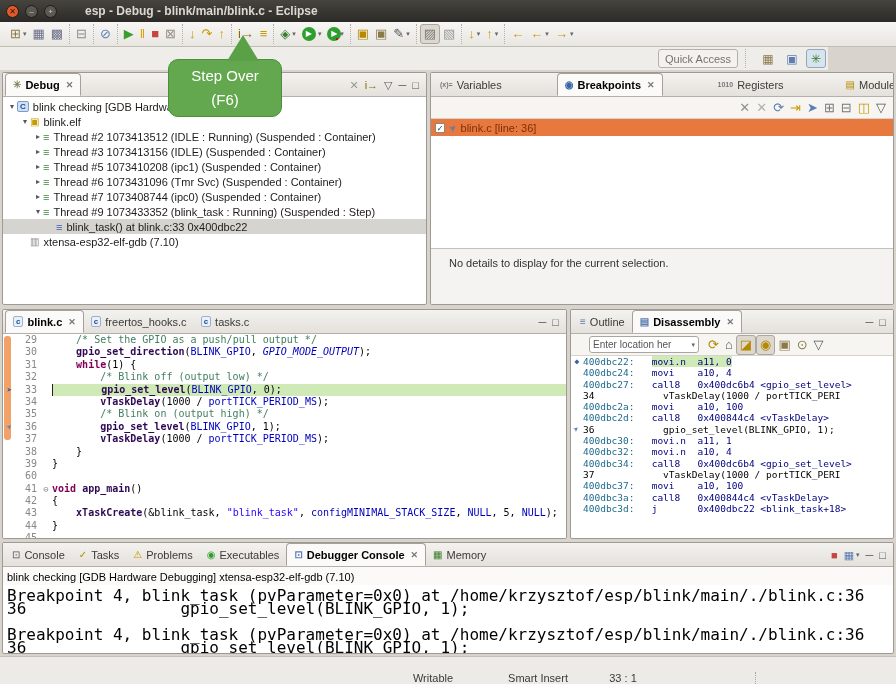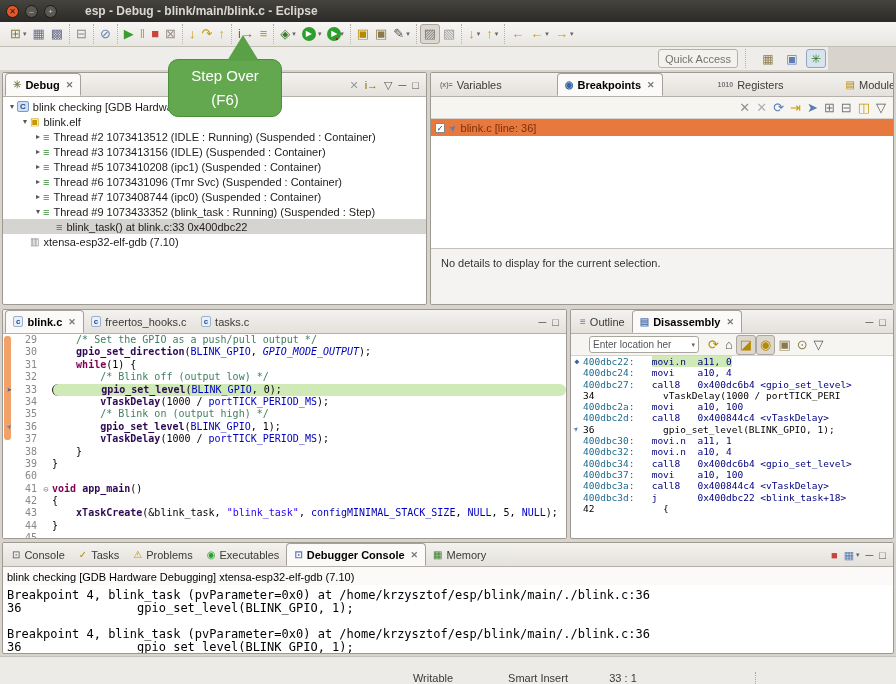--- a/index.html
+++ b/index.html
@@ -62,51 +62,51 @@
   .nicon { margin-right:4px; flex:none; }
   .capp { background:#cfe0f5; border:1px solid #7b9cc9; color:#1c4b8f; font-size:8px; font-weight:bold;
     padding:0 2px; border-radius:2px; line-height:9px; }
 
   
   #bp-row { height:17px; background:#e8793e; color:#7d2e07; font-size:11px; display:flex; align-items:center; padding-left:4px; gap:4px; }
   .chk { width:10px; height:10px; background:#fff; border:1px solid #888; font-size:8px; line-height:9px;
     text-align:center; color:#333; }
   .dart { display:inline-block; transform:rotate(-40deg); color:#5b7db1; font-size:9px; }
   #bp-details { position:absolute; left:0; right:0; bottom:0; height:56px; border-top:1px solid #c5c1ba;
-    background:#f4f3f1; font-size:11px; color:#333; padding:8px 10px; }
+    background:#f4f3f1; font-size:11px; color:#333; padding:8px 18px; }
 
   
   #editor-body { position:relative; height:205px; background:#fff; font-family:"DejaVu Sans Mono","Liberation Mono",monospace;
     font-size:10px; line-height:12.4px; overflow:hidden; }
   #scroll-strip { position:absolute; left:1px; top:2px; width:7px; height:104px; background:#f2a269; border-radius:3px; }
   .cl { display:flex; height:12.4px; white-space:pre; }
   .ruler { width:13px; flex:none; text-align:center; font-size:8px; z-index:2; }
   .lnum { width:24px; flex:none; text-align:right; color:#888; padding-right:3px; }
   .fold { width:12px; flex:none; color:#888; font-size:9px; text-align:center; }
   .code { flex:1; }
   .p { color:#000; } .c { color:#3F7F5F;text-align:center; } .k { color:#7F0055; font-weight:bold; }
   .f { color:#2e0854; font-weight:bold; } .m { color:#0000C0; } .e { color:#0000C0; font-style:italic; }
   .s { color:#2A00FF; }
-  .bg-cur { background:#cfeab6; border-left:1px solid #222;border-radius:6px; }
+  .bg-cur { background:#cfeab6; border-left:1px solid #222; }
   .ip { color:#3465a4; font-size:9px; }
 
   
   #disasm-combo { height:17px; width:110px; border:1px solid #aaa69e; border-radius:3px; background:#fff;
     font-size:10px; color:#555; display:flex; align-items:center; padding:0 3px; margin-right:6px; }
   #disasm-combo .dd { margin-left:auto; font-size:7px; color:#666; }
   #disasm-body { background:#fff; font-family:"DejaVu Sans Mono","Liberation Mono",monospace; font-size:9.5px;
     line-height:11.3px; overflow:hidden; height:160px; }
   .dl { display:flex; white-space:pre; height:11.3px; }
   .dm { width:12px; flex:none; text-align:center; font-size:8px; }
   .addr { color:#1f6a8c; } .asm { color:#000080; } .srcl { color:#000; }
   .bg-cur2 { background:#cfeab6; }
 
   
   #console-header { font-size:11px; color:#000; padding:4px 4px 2px 4px; background:#fbfaf9; }
-  #console-text { font-family:"DejaVu Sans Mono","Liberation Mono",monospace; font-size:12px; line-height:13px;
+  #console-text { font-family:"DejaVu Sans Mono","Liberation Mono",monospace; font-size:16px; line-height:13px;
     color:#000; padding:4px; white-space:pre; }
 
   
   #statusbar { position:absolute; left:0; top:656px; width:896px; height:28px; background:#edebe7;
     border-top:1px solid #c5c1ba; font-size:11px; color:#3c3a36; }
   #statusbar span { position:absolute; top:15px; }
   #sb-writable { left:388px; width:90px; text-align:center; }
   #sb-insert { left:488px; width:100px; text-align:center; }
   #sb-pos { left:598px; width:50px; text-align:center; }
   #sb-sep { position:absolute; left:755px; top:4px; height:18px; border-left:1px dotted #aaa69e; }
@@ -514,20 +514,21 @@
       <div class="dl"><span class="dm" style="color: rgb(52, 101, 164);">◆</span><span class="addr">400dbc22:</span><span>   </span><span class="asm bg-cur2">movi.n  a11, 0</span></div>
       <div class="dl"><span class="dm"></span><span class="addr">400dbc24:</span><span>   </span><span class="asm">movi    a10, 4</span></div>
       <div class="dl"><span class="dm"></span><span class="addr">400dbc27:</span><span>   </span><span class="asm">call8   0x400dc6b4 &lt;gpio_set_level&gt;</span></div>
       <div class="dl"><span class="dm"></span><span class="srcl">34            vTaskDelay(1000 / portTICK_PERI</span></div>
       <div class="dl"><span class="dm"></span><span class="addr">400dbc2a:</span><span>   </span><span class="asm">movi    a10, 100</span></div>
       <div class="dl"><span class="dm"></span><span class="addr">400dbc2d:</span><span>   </span><span class="asm">call8   0x400844c4 &lt;vTaskDelay&gt;</span></div>
       <div class="dl"><span class="dm"><span class="dart">➤</span></span><span class="srcl">36            gpio_set_level(BLINK_GPIO, 1);</span></div>
       <div class="dl"><span class="dm"></span><span class="addr">400dbc30:</span><span>   </span><span class="asm">movi.n  a11, 1</span></div>
       <div class="dl"><span class="dm"></span><span class="addr">400dbc32:</span><span>   </span><span class="asm">movi.n  a10, 4</span></div>
       <div class="dl"><span class="dm"></span><span class="addr">400dbc34:</span><span>   </span><span class="asm">call8   0x400dc6b4 &lt;gpio_set_level&gt;</span></div>
+      <div class="dl"><span class="dm"></span><span class="srcl">37            vTaskDelay(1000 / portTICK_PERI</span></div>
       <div class="dl"><span class="dm"></span><span class="addr">400dbc37:</span><span>   </span><span class="asm">movi    a10, 100</span></div>
       <div class="dl"><span class="dm"></span><span class="addr">400dbc3a:</span><span>   </span><span class="asm">call8   0x400844c4 &lt;vTaskDelay&gt;</span></div>
       <div class="dl"><span class="dm"></span><span class="addr">400dbc3d:</span><span>   </span><span class="asm">j       0x400dbc22 &lt;blink_task+18&gt;</span></div>
       <div class="dl"><span class="dm"></span><span class="srcl">42            {</span></div>
     </div>
 </div>
 
 <div class="panel" id="console-panel" style="left:2px; top:542px; width:892px; height:112px;">
   <div class="tabbar">
     <div id="console-tabs" style="display:flex; align-items:flex-end;">

